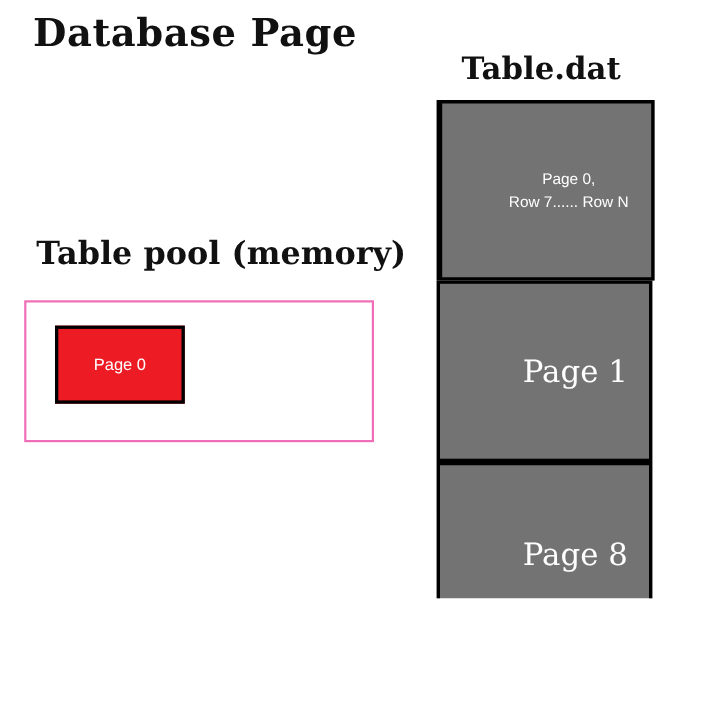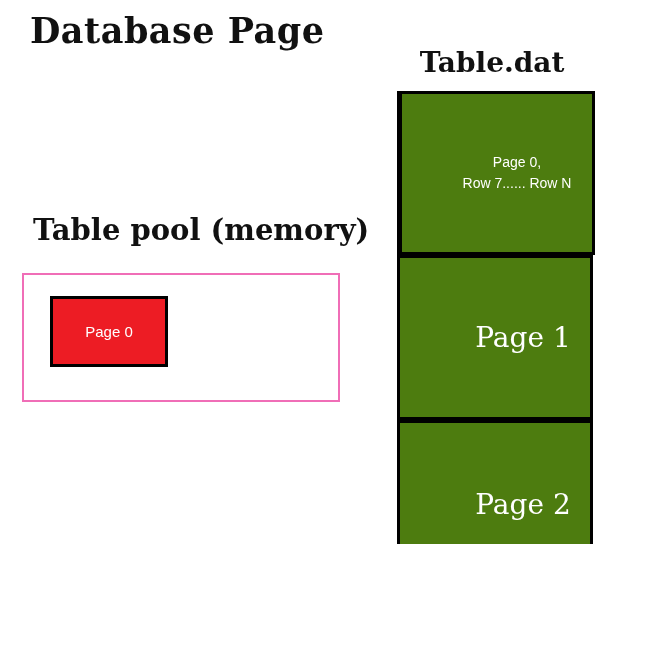--- a/index.html
+++ b/index.html
@@ -45,21 +45,21 @@
     font-size: 29px;
     font-weight: 700;
     color: #111111;
     font-family: "DejaVu Serif", serif;
   }
 
   
   .page-box {
     position: absolute;
     box-sizing: border-box;
-    background: #4d7c0f;
+    background: #737373;
     border: 3px solid #000000;
     display: flex;
     flex-direction: column;
     align-items: center;
     justify-content: center;
     color: #ffffff;
     padding-left: 40px;
   }
   .page-box-0 {
     left: 397px;
@@ -140,21 +140,21 @@
     <div class="page-box page-box-0">
       <div class="hdr-line">Page 0,</div>
       <div class="hdr-line">Row 7...... Row N</div>
     </div>
 
     <div class="page-box page-box-1">
       <span class="page-serif-label">Page 1</span>
     </div>
 
     <div class="page-box page-box-2">
-      <span class="page-serif-label">Page 2</span>
+      <span class="page-serif-label">Page 8</span>
     </div>
 
   </div>
 
   <div class="buffer-pool-label">Table pool (memory)</div>
 
   <div class="buffer-pool-box"></div>
 
   <div class="buffer-page-box">
     <span class="buffer-page-text">Page 0</span>

